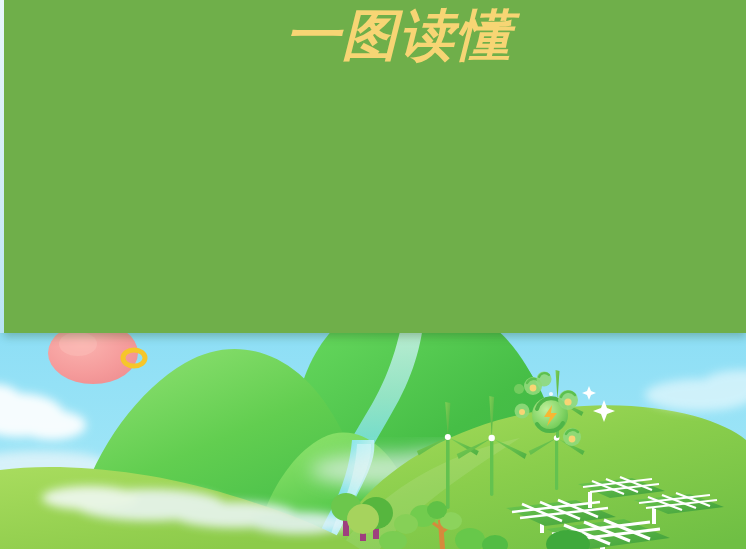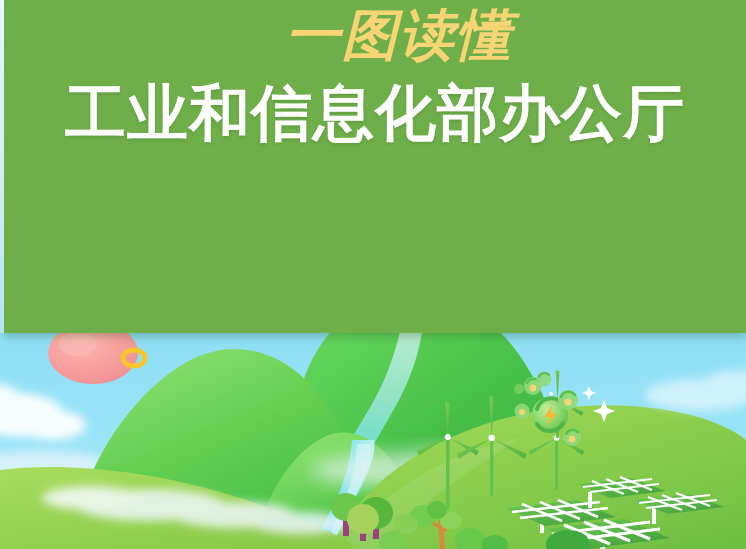--- a/index.html
+++ b/index.html
@@ -339,18 +339,17 @@
       </g>
     </svg>
   </div>
 
   <div class="header-left-edge"></div>
   <div class="header-panel">
 
     <div class="kicker">一图读懂</div>
 
     <div class="title-block">
-      <div class="title-line">工业和信息化部办公厅</div>
     </div>
 
   </div>
 
 </div>
 
 </body></html>

